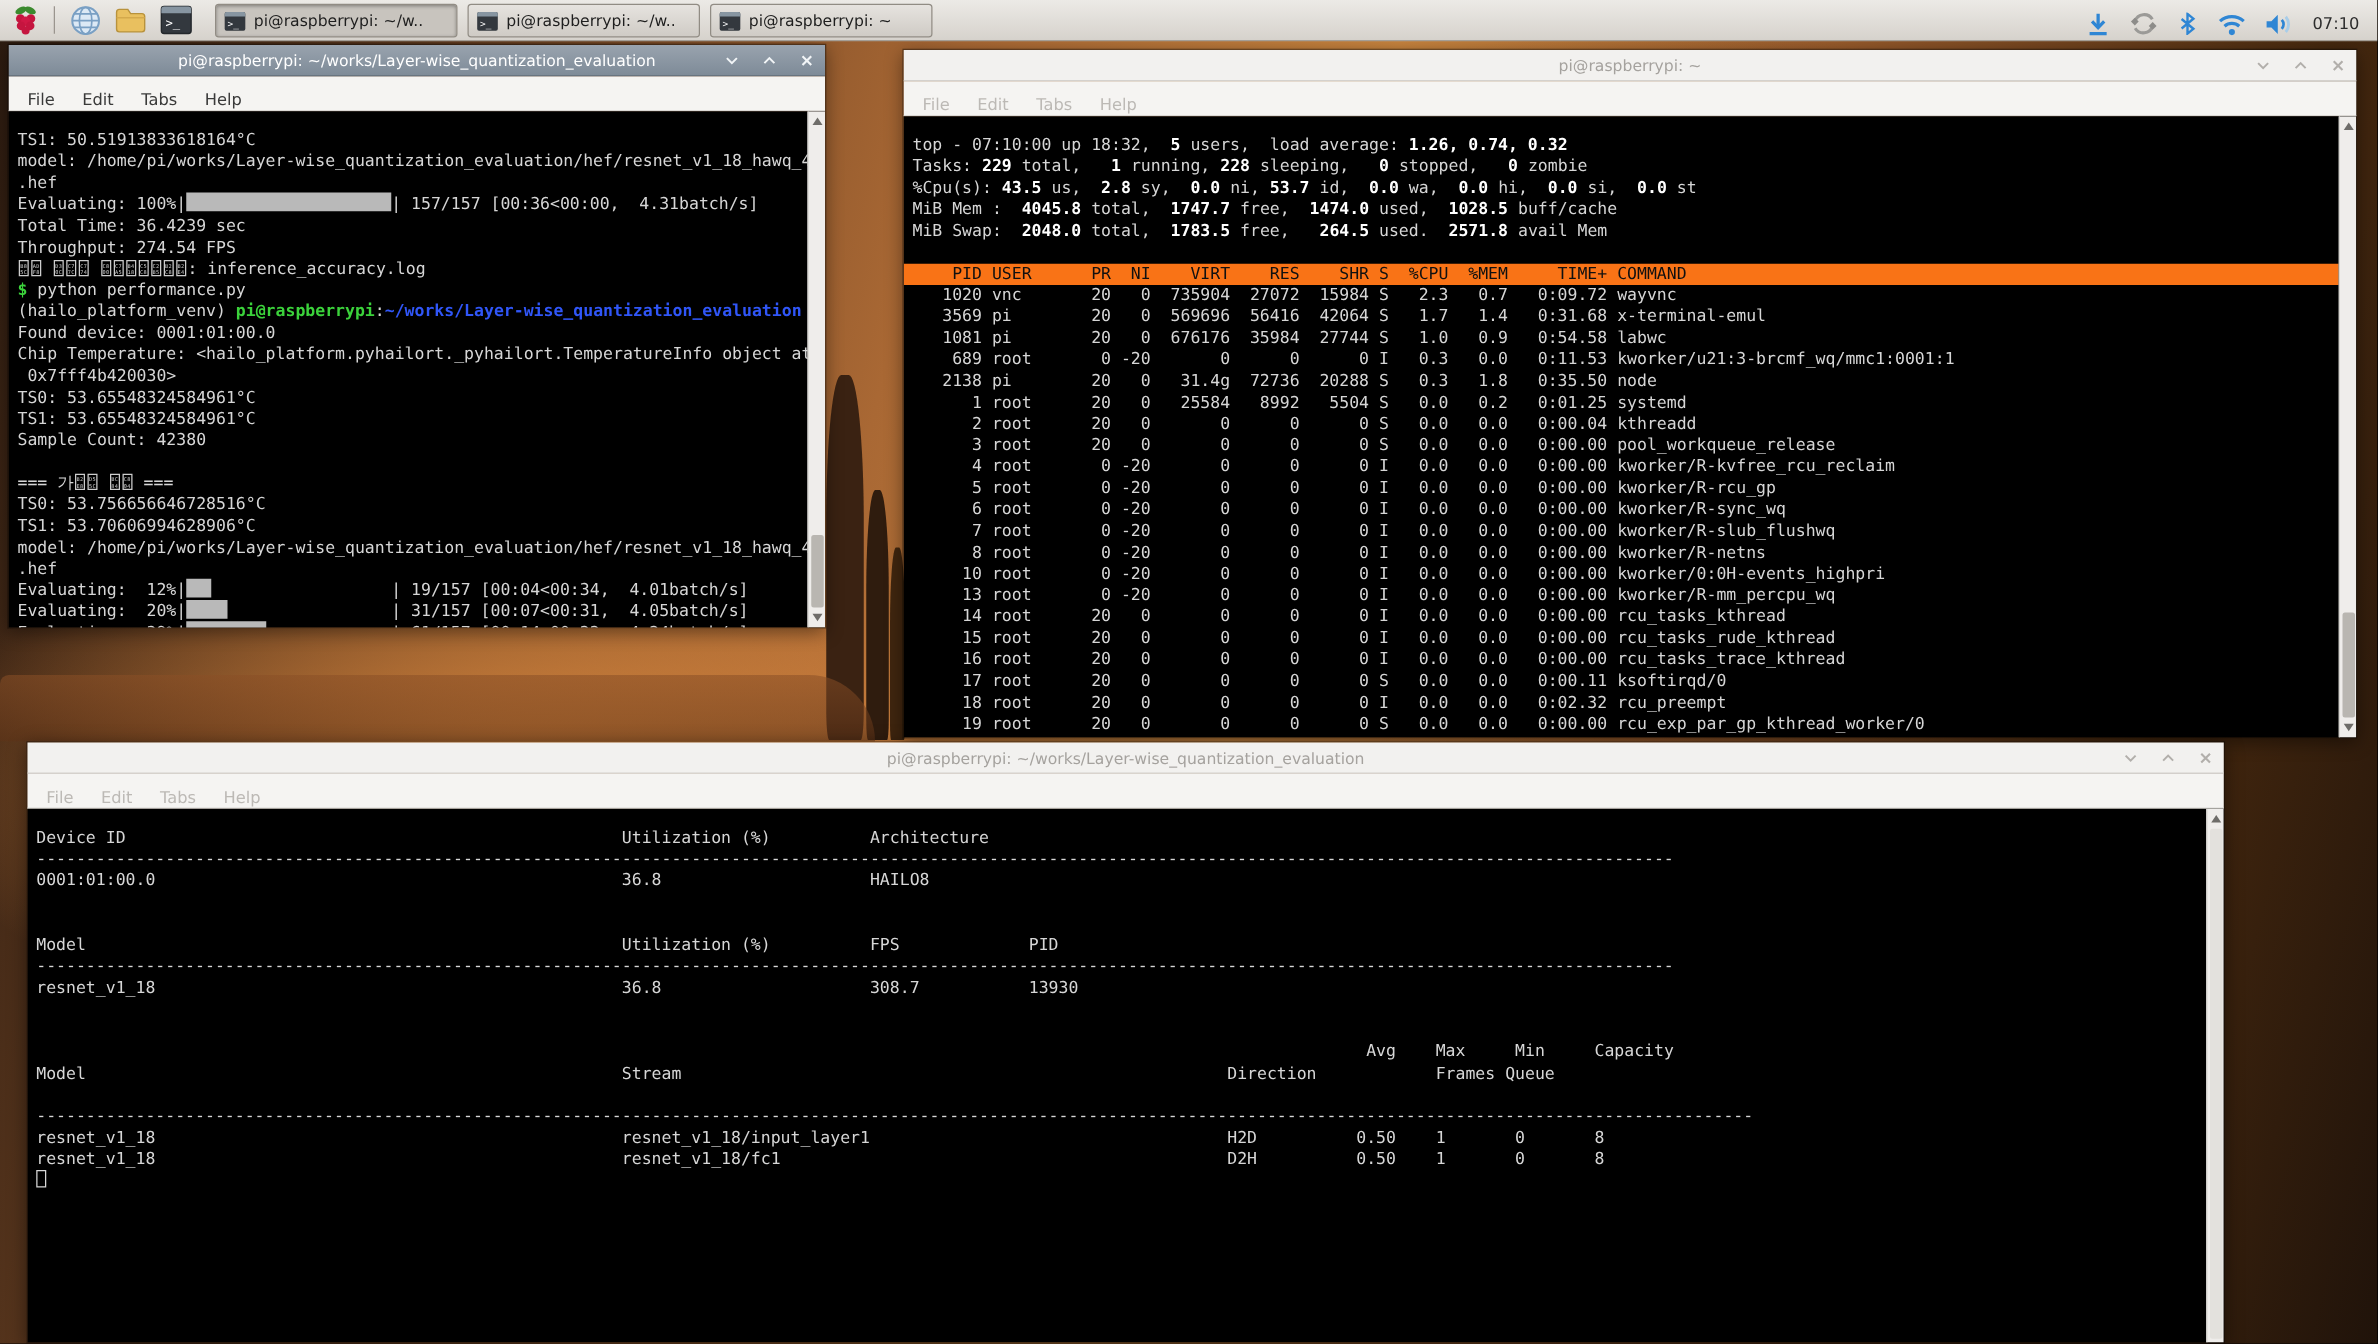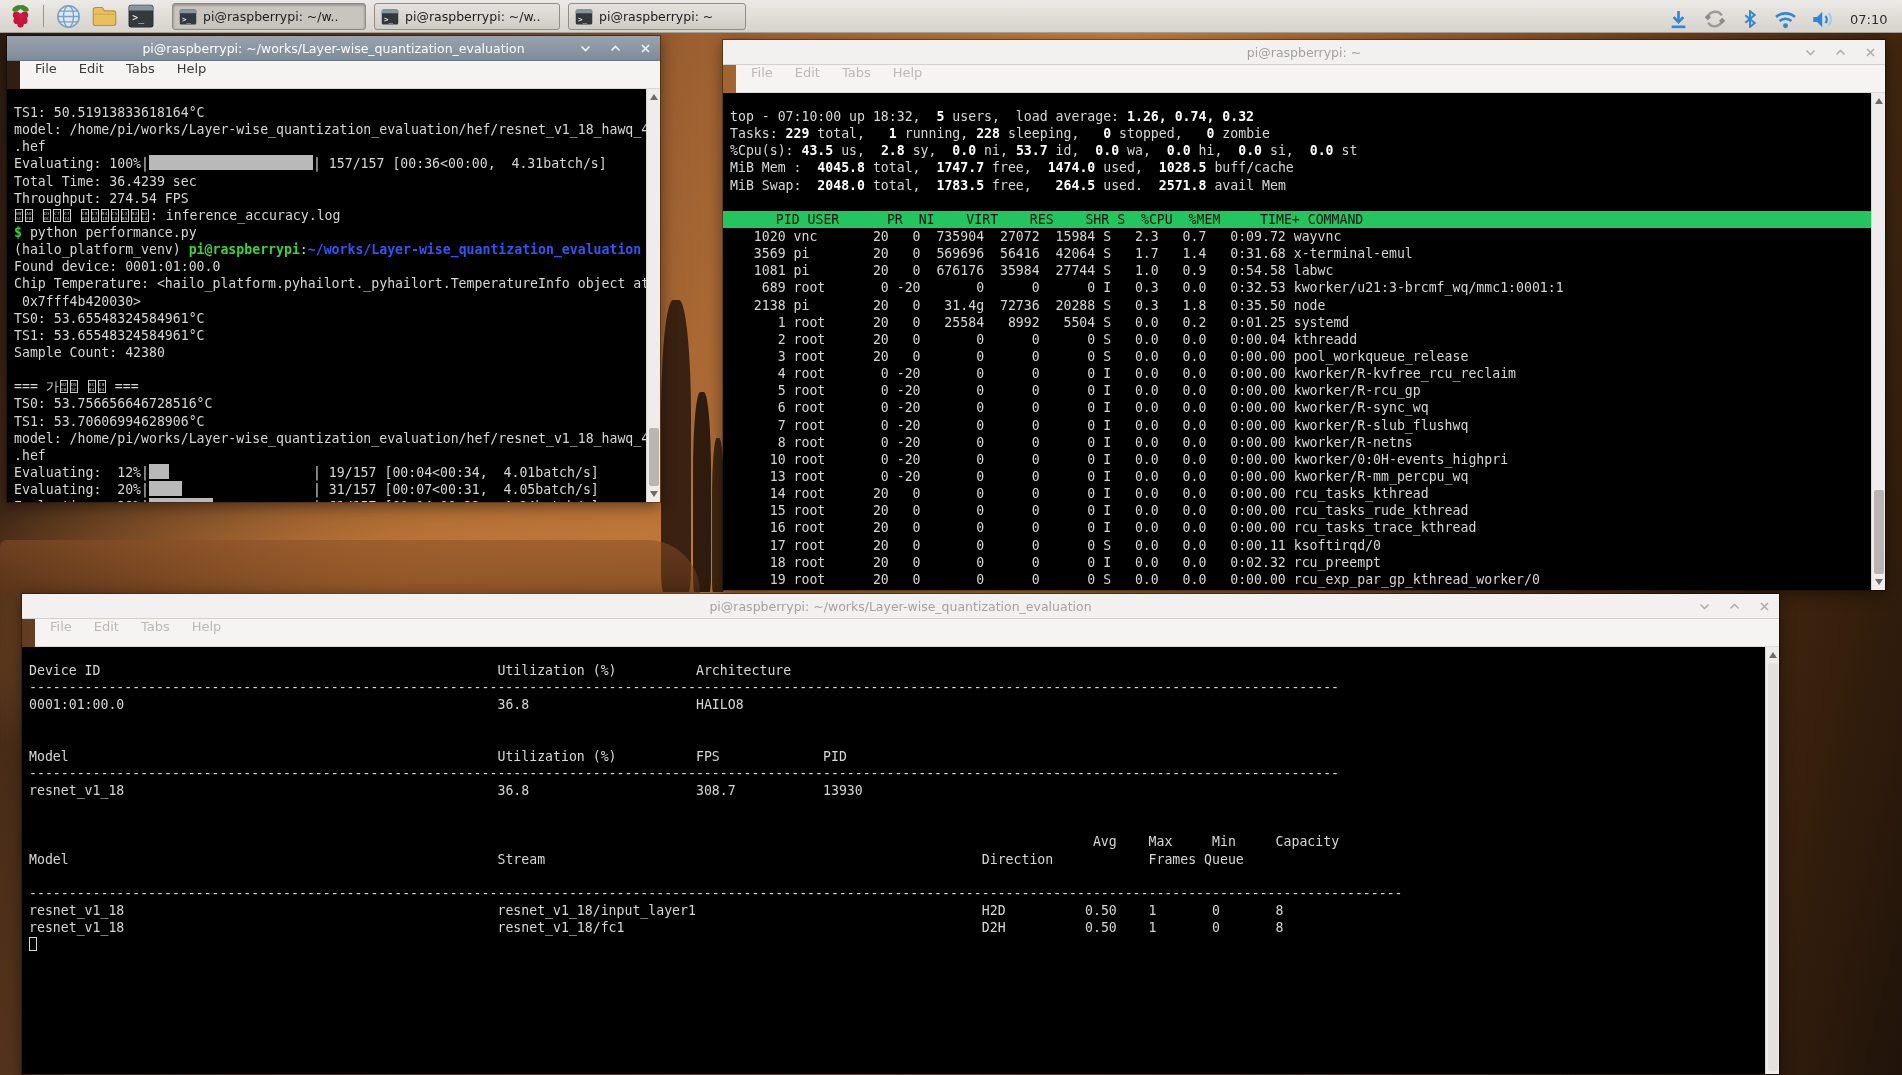--- a/index.html
+++ b/index.html
@@ -48,33 +48,33 @@
   .titlebar.active { background:linear-gradient(#99a3ae,#7e8b98); border-bottom:1px solid #68747f; }
   .titlebar.inactive { background:#f2f1ef; border-bottom:1px solid #d4d1cd; }
   .titlebar .title { font-size:12.5px; }
   .titlebar.active .title { color:#ffffff; }
   .titlebar.inactive .title { color:#a5a29e; }
   .win-controls { position:absolute; right:8px; top:0; height:25px; display:flex; align-items:center; gap:16px; }
   .wc { width:14px; height:14px; display:flex; align-items:center; justify-content:center; cursor:pointer; }
   .titlebar.active .wc { color:#f2f5f7; } .titlebar.inactive .wc { color:#b2afab; }
 
   .menubar { height:28px; flex:0 0 28px; background:#f5f4f2; border-bottom:1px solid #dcd9d5;
-    display:flex; align-items:flex-start; padding-left:4px;margin-left:13px; }
+    display:flex; align-items:flex-end; padding-left:4px; }
   .menu-item { font-size:13px; padding:0 11px; }
   .menubar.active .menu-item { color:#3a3a3a; }
   .menubar.inactive .menu-item { color:#bcb9b5; }
 
   .termwrap { flex:1; position:relative; background:#000; overflow:hidden; }
   .term { position:absolute; left:0; top:0; right:14px; bottom:0; overflow:hidden;
     padding:3px 0 0 7px; font-family:"DejaVu Sans Mono", monospace; font-size:13.2px; color:#d6d6d6;margin-top:12px; }
   .tline { height:17.15px; line-height:17.15px; white-space:pre; }
   .w { color:#ffffff; font-weight:bold; }
   .g { color:#3bd23b; font-weight:bold; }
   .b { color:#3056f8; font-weight:bold; }
-  .rev { background:#22c55e; color:#101010; display:inline-block; width:calc(100% + 7px); margin-left:-7px; padding-left:21px; }
+  .rev { background:#f97316; color:#101010; display:inline-block; width:calc(100% + 7px); margin-left:-7px; padding-left:7px; }
   .pwrap { display:inline-block; width:164px; height:12px; position:relative; vertical-align:-1px; }
   .pfill { position:absolute; left:0; top:-2px; height:15px; background:#b9b9b9; }
   .tofu { display:inline-block; width:8px; height:13px; border:1px solid #cdcdcd; margin:0 1px; vertical-align:-2px;
     font-size:4.2px; line-height:5px; color:#cdcdcd; text-align:center; overflow:hidden; padding-top:1px;
     font-family:"DejaVu Sans Mono", monospace; }
   .tofu i { display:block; font-style:normal; letter-spacing:.3px; }
   .cur { display:inline-block; width:8px; height:14px; border:1px solid #d8d8d8; vertical-align:-2px; }
 
   
   .sbar { position:absolute; right:0; top:0; bottom:0; width:14px; background:#efedeb; border-left:1px solid #d8d5d1; }
@@ -307,21 +307,21 @@
         <div class="tline"><span>top - 07:10:00 up 18:32,  </span><span class="w">5</span><span> users,  load average: </span><span class="w">1.26, 0.74, 0.32</span></div>
         <div class="tline"><span>Tasks: </span><span class="w">229</span><span> total,   </span><span class="w">1</span><span> running, </span><span class="w">228</span><span> sleeping,   </span><span class="w">0</span><span> stopped,   </span><span class="w">0</span><span> zombie</span></div>
         <div class="tline"><span>%Cpu(s): </span><span class="w">43.5</span><span> us,  </span><span class="w">2.8</span><span> sy,  </span><span class="w">0.0</span><span> ni, </span><span class="w">53.7</span><span> id,  </span><span class="w">0.0</span><span> wa,  </span><span class="w">0.0</span><span> hi,  </span><span class="w">0.0</span><span> si,  </span><span class="w">0.0</span><span> st</span></div>
         <div class="tline"><span>MiB Mem :  </span><span class="w">4045.8</span><span> total,  </span><span class="w">1747.7</span><span> free,  </span><span class="w">1474.0</span><span> used,  </span><span class="w">1028.5</span><span> buff/cache</span></div>
         <div class="tline"><span>MiB Swap:  </span><span class="w">2048.0</span><span> total,  </span><span class="w">1783.5</span><span> free,   </span><span class="w">264.5</span><span> used.  </span><span class="w">2571.8</span><span> avail Mem</span></div>
         <div class="tline"><span></span></div>
         <div class="tline"><span class="rev">    PID USER      PR  NI    VIRT    RES    SHR S  %CPU  %MEM     TIME+ COMMAND</span></div>
         <div class="tline"><span>   1020 vnc       20   0  735904  27072  15984 S   2.3   0.7   0:09.72 wayvnc</span></div>
         <div class="tline"><span>   3569 pi        20   0  569696  56416  42064 S   1.7   1.4   0:31.68 x-terminal-emul</span></div>
         <div class="tline"><span>   1081 pi        20   0  676176  35984  27744 S   1.0   0.9   0:54.58 labwc</span></div>
-        <div class="tline"><span>    689 root       0 -20       0      0      0 I   0.3   0.0   0:32.53 kworker/u21:3-brcmf_wq/mmc1:0001:1</span></div>
+        <div class="tline"><span>    689 root       0 -20       0      0      0 I   0.3   0.0   0:11.53 kworker/u21:3-brcmf_wq/mmc1:0001:1</span></div>
         <div class="tline"><span>   2138 pi        20   0   31.4g  72736  20288 S   0.3   1.8   0:35.50 node</span></div>
         <div class="tline"><span>      1 root      20   0   25584   8992   5504 S   0.0   0.2   0:01.25 systemd</span></div>
         <div class="tline"><span>      2 root      20   0       0      0      0 S   0.0   0.0   0:00.04 kthreadd</span></div>
         <div class="tline"><span>      3 root      20   0       0      0      0 S   0.0   0.0   0:00.00 pool_workqueue_release</span></div>
         <div class="tline"><span>      4 root       0 -20       0      0      0 I   0.0   0.0   0:00.00 kworker/R-kvfree_rcu_reclaim</span></div>
         <div class="tline"><span>      5 root       0 -20       0      0      0 I   0.0   0.0   0:00.00 kworker/R-rcu_gp</span></div>
         <div class="tline"><span>      6 root       0 -20       0      0      0 I   0.0   0.0   0:00.00 kworker/R-sync_wq</span></div>
         <div class="tline"><span>      7 root       0 -20       0      0      0 I   0.0   0.0   0:00.00 kworker/R-slub_flushwq</span></div>
         <div class="tline"><span>      8 root       0 -20       0      0      0 I   0.0   0.0   0:00.00 kworker/R-netns</span></div>
         <div class="tline"><span>     10 root       0 -20       0      0      0 I   0.0   0.0   0:00.00 kworker/0:0H-events_highpri</span></div>

